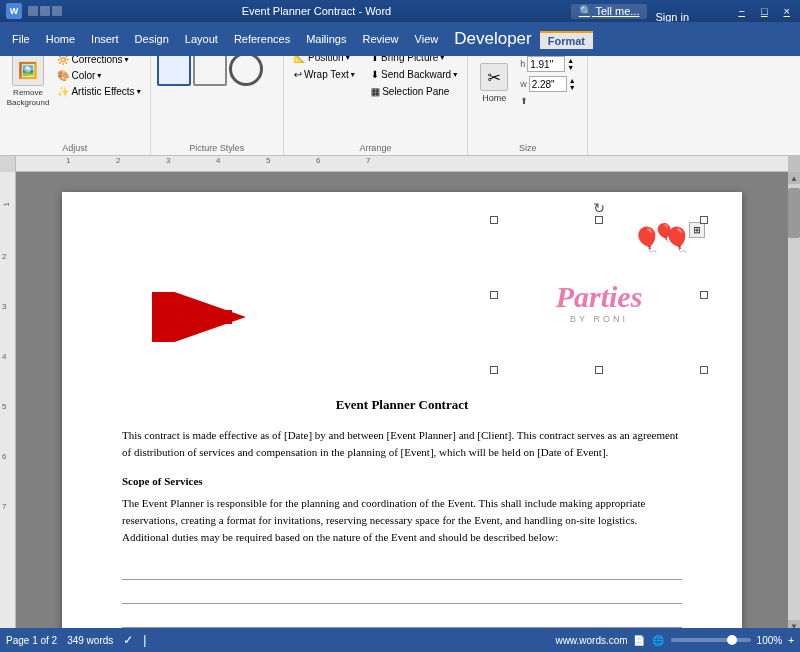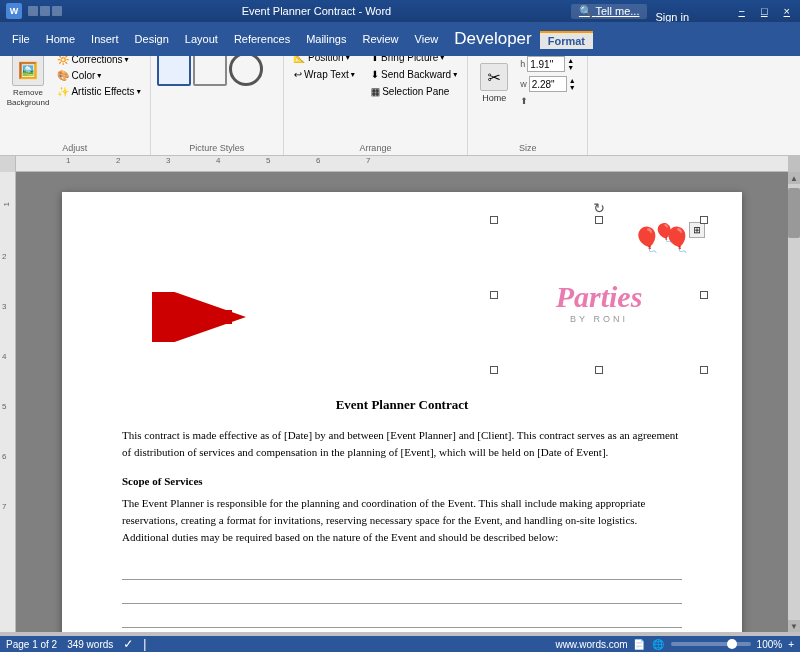--- a/index.html
+++ b/index.html
@@ -242,21 +242,21 @@
   </div>
 </div>
 
 <div style="position:absolute;top:172px;right:0;width:12px;bottom:20px;background:#d0d0d0;display:flex;flex-direction:column;">
   <div style="width:100%;height:12px;background:#b8b8b8;display:flex;align-items:center;justify-content:center;font-size:8px;color:#555;cursor:pointer;">▲</div>
   <div style="width:100%;height:50px;background:#999;margin-top:4px;border-radius:2px;cursor:pointer;"></div>
   <div style="flex:1;"></div>
   <div style="width:100%;height:12px;background:#b8b8b8;display:flex;align-items:center;justify-content:center;font-size:8px;color:#555;cursor:pointer;">▼</div>
 </div>
 
-<div style="position:absolute;bottom:0;left:0;right:0;height:16px;background:#2b579a;display:flex;align-items:center;padding:0 6px;color:white;font-size:10px;justify-content:space-between;z-index:100;">
+<div style="position:absolute;bottom:0;left:0;right:0;height:24px;background:#2b579a;display:flex;align-items:center;padding:0 6px;color:white;font-size:10px;justify-content:space-between;z-index:100;">
   <div style="display:flex;align-items:center;gap:10px;">
     <span>Page 1 of 2</span>
     <span>349 words</span>
     <span style="font-size:12px;">✓</span>
     <span style="font-size:12px;">|</span>
   </div>
   <div style="display:flex;align-items:center;gap:6px;">
     <span>www.words.com</span>
     <span>📄</span>
     <span>🌐</span>

